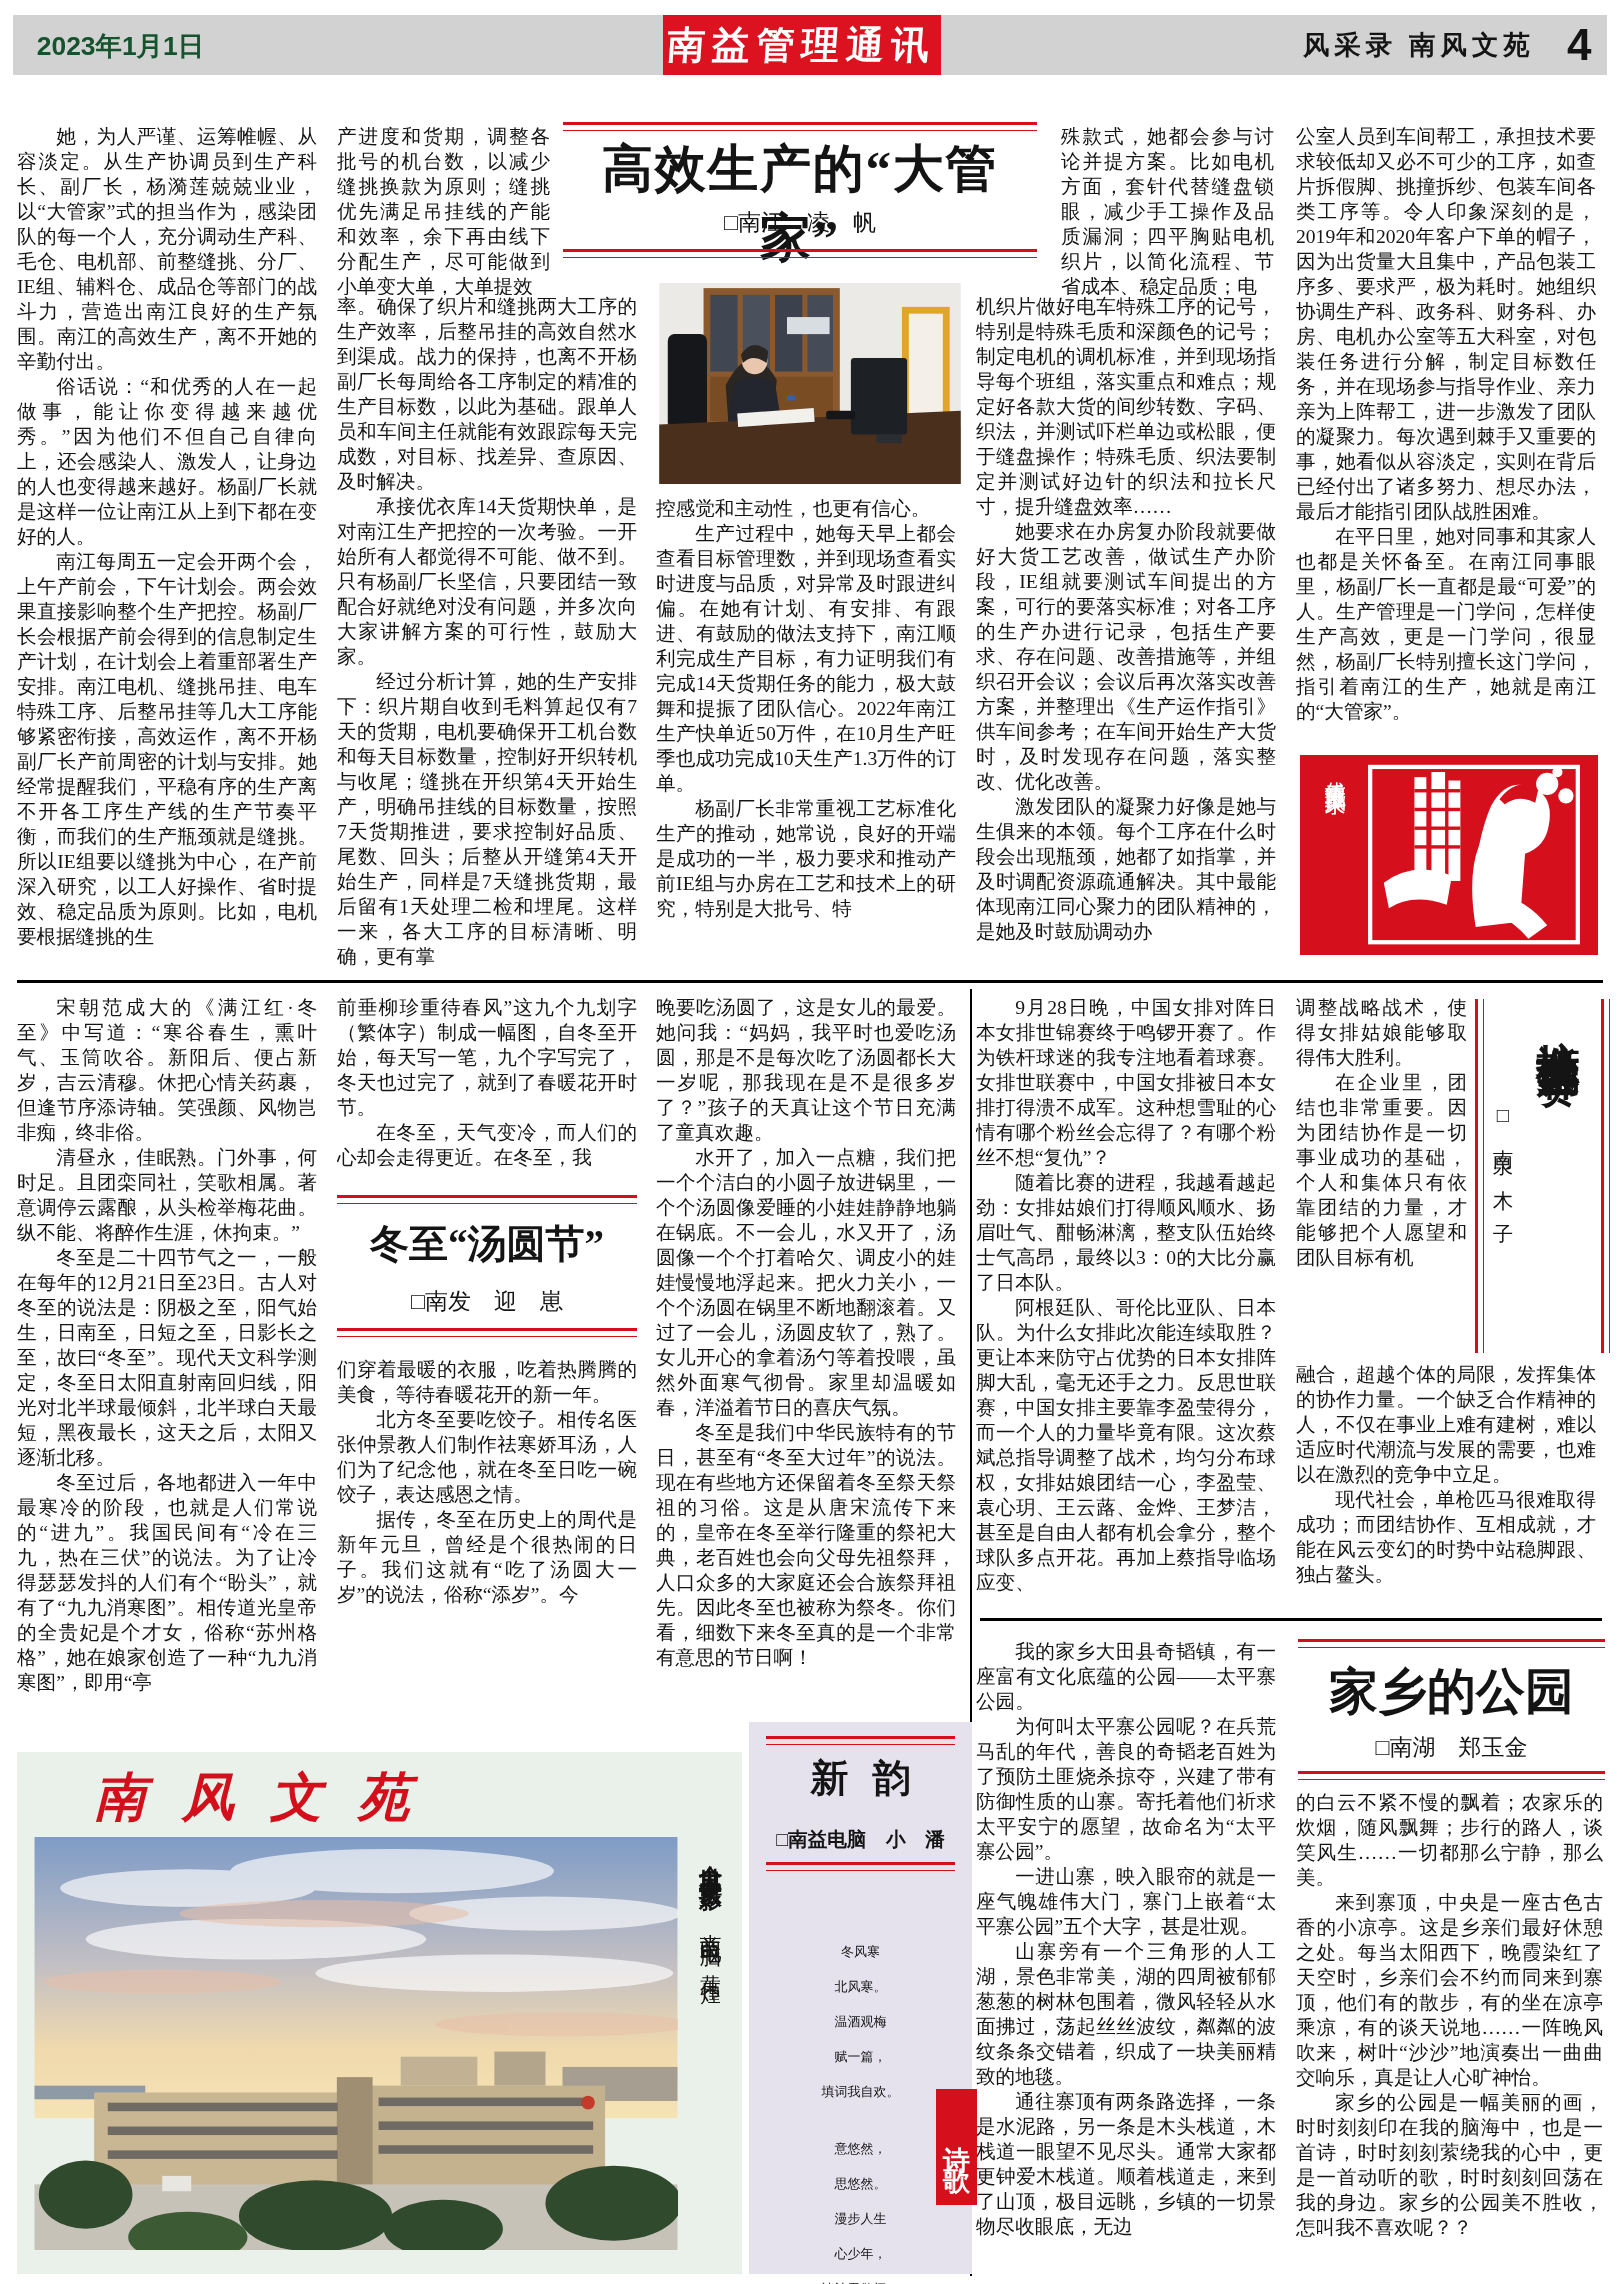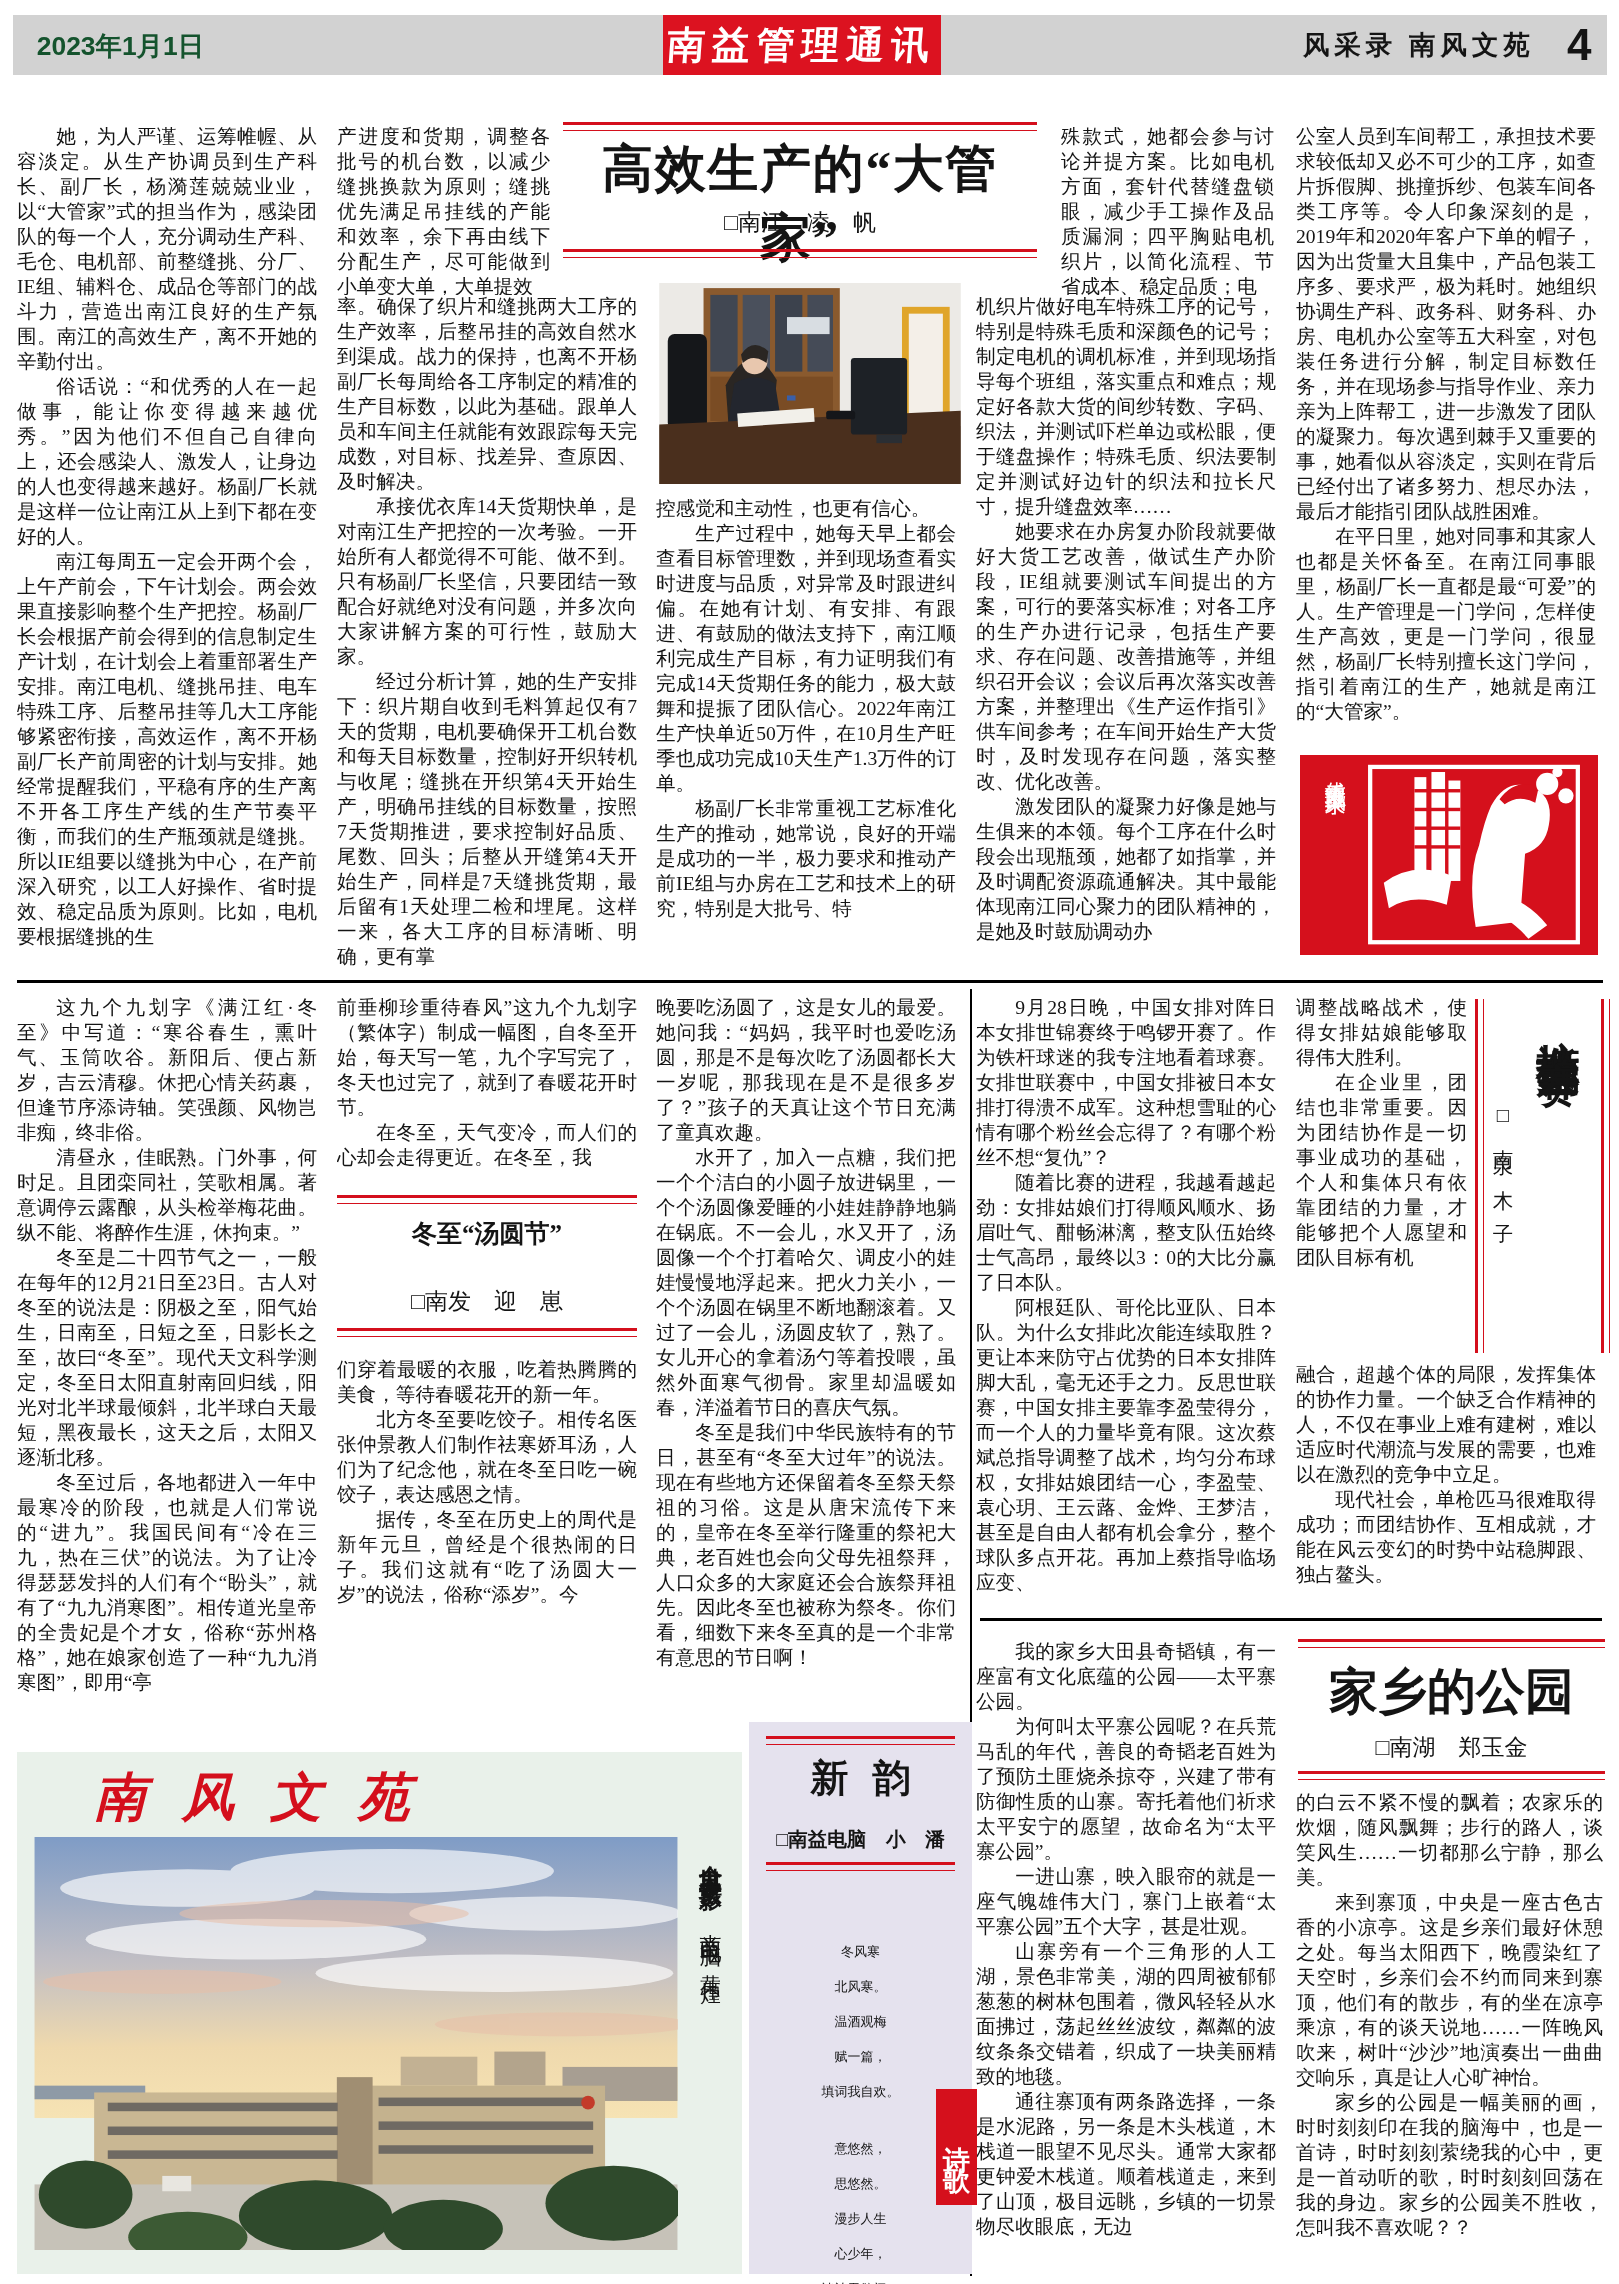--- a/index.html
+++ b/index.html
@@ -166,32 +166,32 @@
         <path d="M24 150 q36 -26 80 -8 l-6 34 q-40 -14 -68 4 z"></path>
         <path d="M150 160 q40 8 66 40 l-22 16 q-24 -28 -52 -32 z"></path>
       </g>
     </svg>
   </div>
 
   <div class="divider" style="left:17px;top:980px;width:1586px;height:2.6px;"></div>
   <div class="divider" style="left:970px;top:989px;width:1.7px;height:1287px;"></div>
 
   <div class="textcol" style="left:17px;top:995px;width:300px;height:755px;">
-      <p>这九个九划字《满江红·冬至》中写道：“寒谷春生，熏叶气、玉筒吹谷。新阳后、便占新岁，吉云清穆。休把心情关药裹，但逢节序添诗轴。笑强颜、风物岂非痴，终非俗。</p>
+      <p>宋朝范成大的《满江红·冬至》中写道：“寒谷春生，熏叶气、玉筒吹谷。新阳后、便占新岁，吉云清穆。休把心情关药裹，但逢节序添诗轴。笑强颜、风物岂非痴，终非俗。</p>
       <p>清昼永，佳眠熟。门外事，何时足。且团栾同社，笑歌相属。著意调停云露酿，从头检举梅花曲。纵不能、将醉作生涯，休拘束。”</p>
       <p>冬至是二十四节气之一，一般在每年的12月21日至23日。古人对冬至的说法是：阴极之至，阳气始生，日南至，日短之至，日影长之至，故曰“冬至”。现代天文科学测定，冬至日太阳直射南回归线，阳光对北半球最倾斜，北半球白天最短，黑夜最长，这天之后，太阳又逐渐北移。</p>
       <p>冬至过后，各地都进入一年中最寒冷的阶段，也就是人们常说的“进九”。我国民间有“冷在三九，热在三伏”的说法。为了让冷得瑟瑟发抖的人们有个“盼头”，就有了“九九消寒图”。相传道光皇帝的全贵妃是个才女，俗称“苏州格格”，她在娘家创造了一种“九九消寒图”，即用“亭</p>
     </div>
   <div class="textcol cont" style="left:337px;top:995px;width:300px;height:194px;">
       <p>前垂柳珍重待春风”这九个九划字（繁体字）制成一幅图，自冬至开始，每天写一笔，九个字写完了，冬天也过完了，就到了春暖花开时节。</p>
       <p>在冬至，天气变冷，而人们的心却会走得更近。在冬至，我</p>
     </div>
 
   <div class="hrule" style="left:337px;top:1195px;width:300px;"></div>
-  <div class="box-title" style="left:337px;top:1217px;width:300px;font-size:25px;">冬至“汤圆节”</div>
+  <div class="box-title" style="left:337px;top:1217px;width:300px;font-size:39px;">冬至“汤圆节”</div>
   <div class="byline" style="left:337px;top:1286px;width:300px;">□南发　迎　崽</div>
   <div class="hrule" style="left:337px;top:1328px;width:300px;"></div>
 
   <div class="textcol cont" style="left:337px;top:1357px;width:300px;height:392px;">
       <p>们穿着最暖的衣服，吃着热腾腾的美食，等待春暖花开的新一年。</p>
       <p>北方冬至要吃饺子。相传名医张仲景教人们制作祛寒娇耳汤，人们为了纪念他，就在冬至日吃一碗饺子，表达感恩之情。</p>
       <p>据传，冬至在历史上的周代是新年元旦，曾经是个很热闹的日子。我们这就有“吃了汤圆大一岁”的说法，俗称“添岁”。今</p>
     </div>
   <div class="textcol cont" style="left:656px;top:995px;width:300px;height:725px;">
       <p>晚要吃汤圆了，这是女儿的最爱。她问我：“妈妈，我平时也爱吃汤圆，那是不是每次吃了汤圆都长大一岁呢，那我现在是不是很多岁了？”孩子的天真让这个节日充满了童真欢趣。</p>

